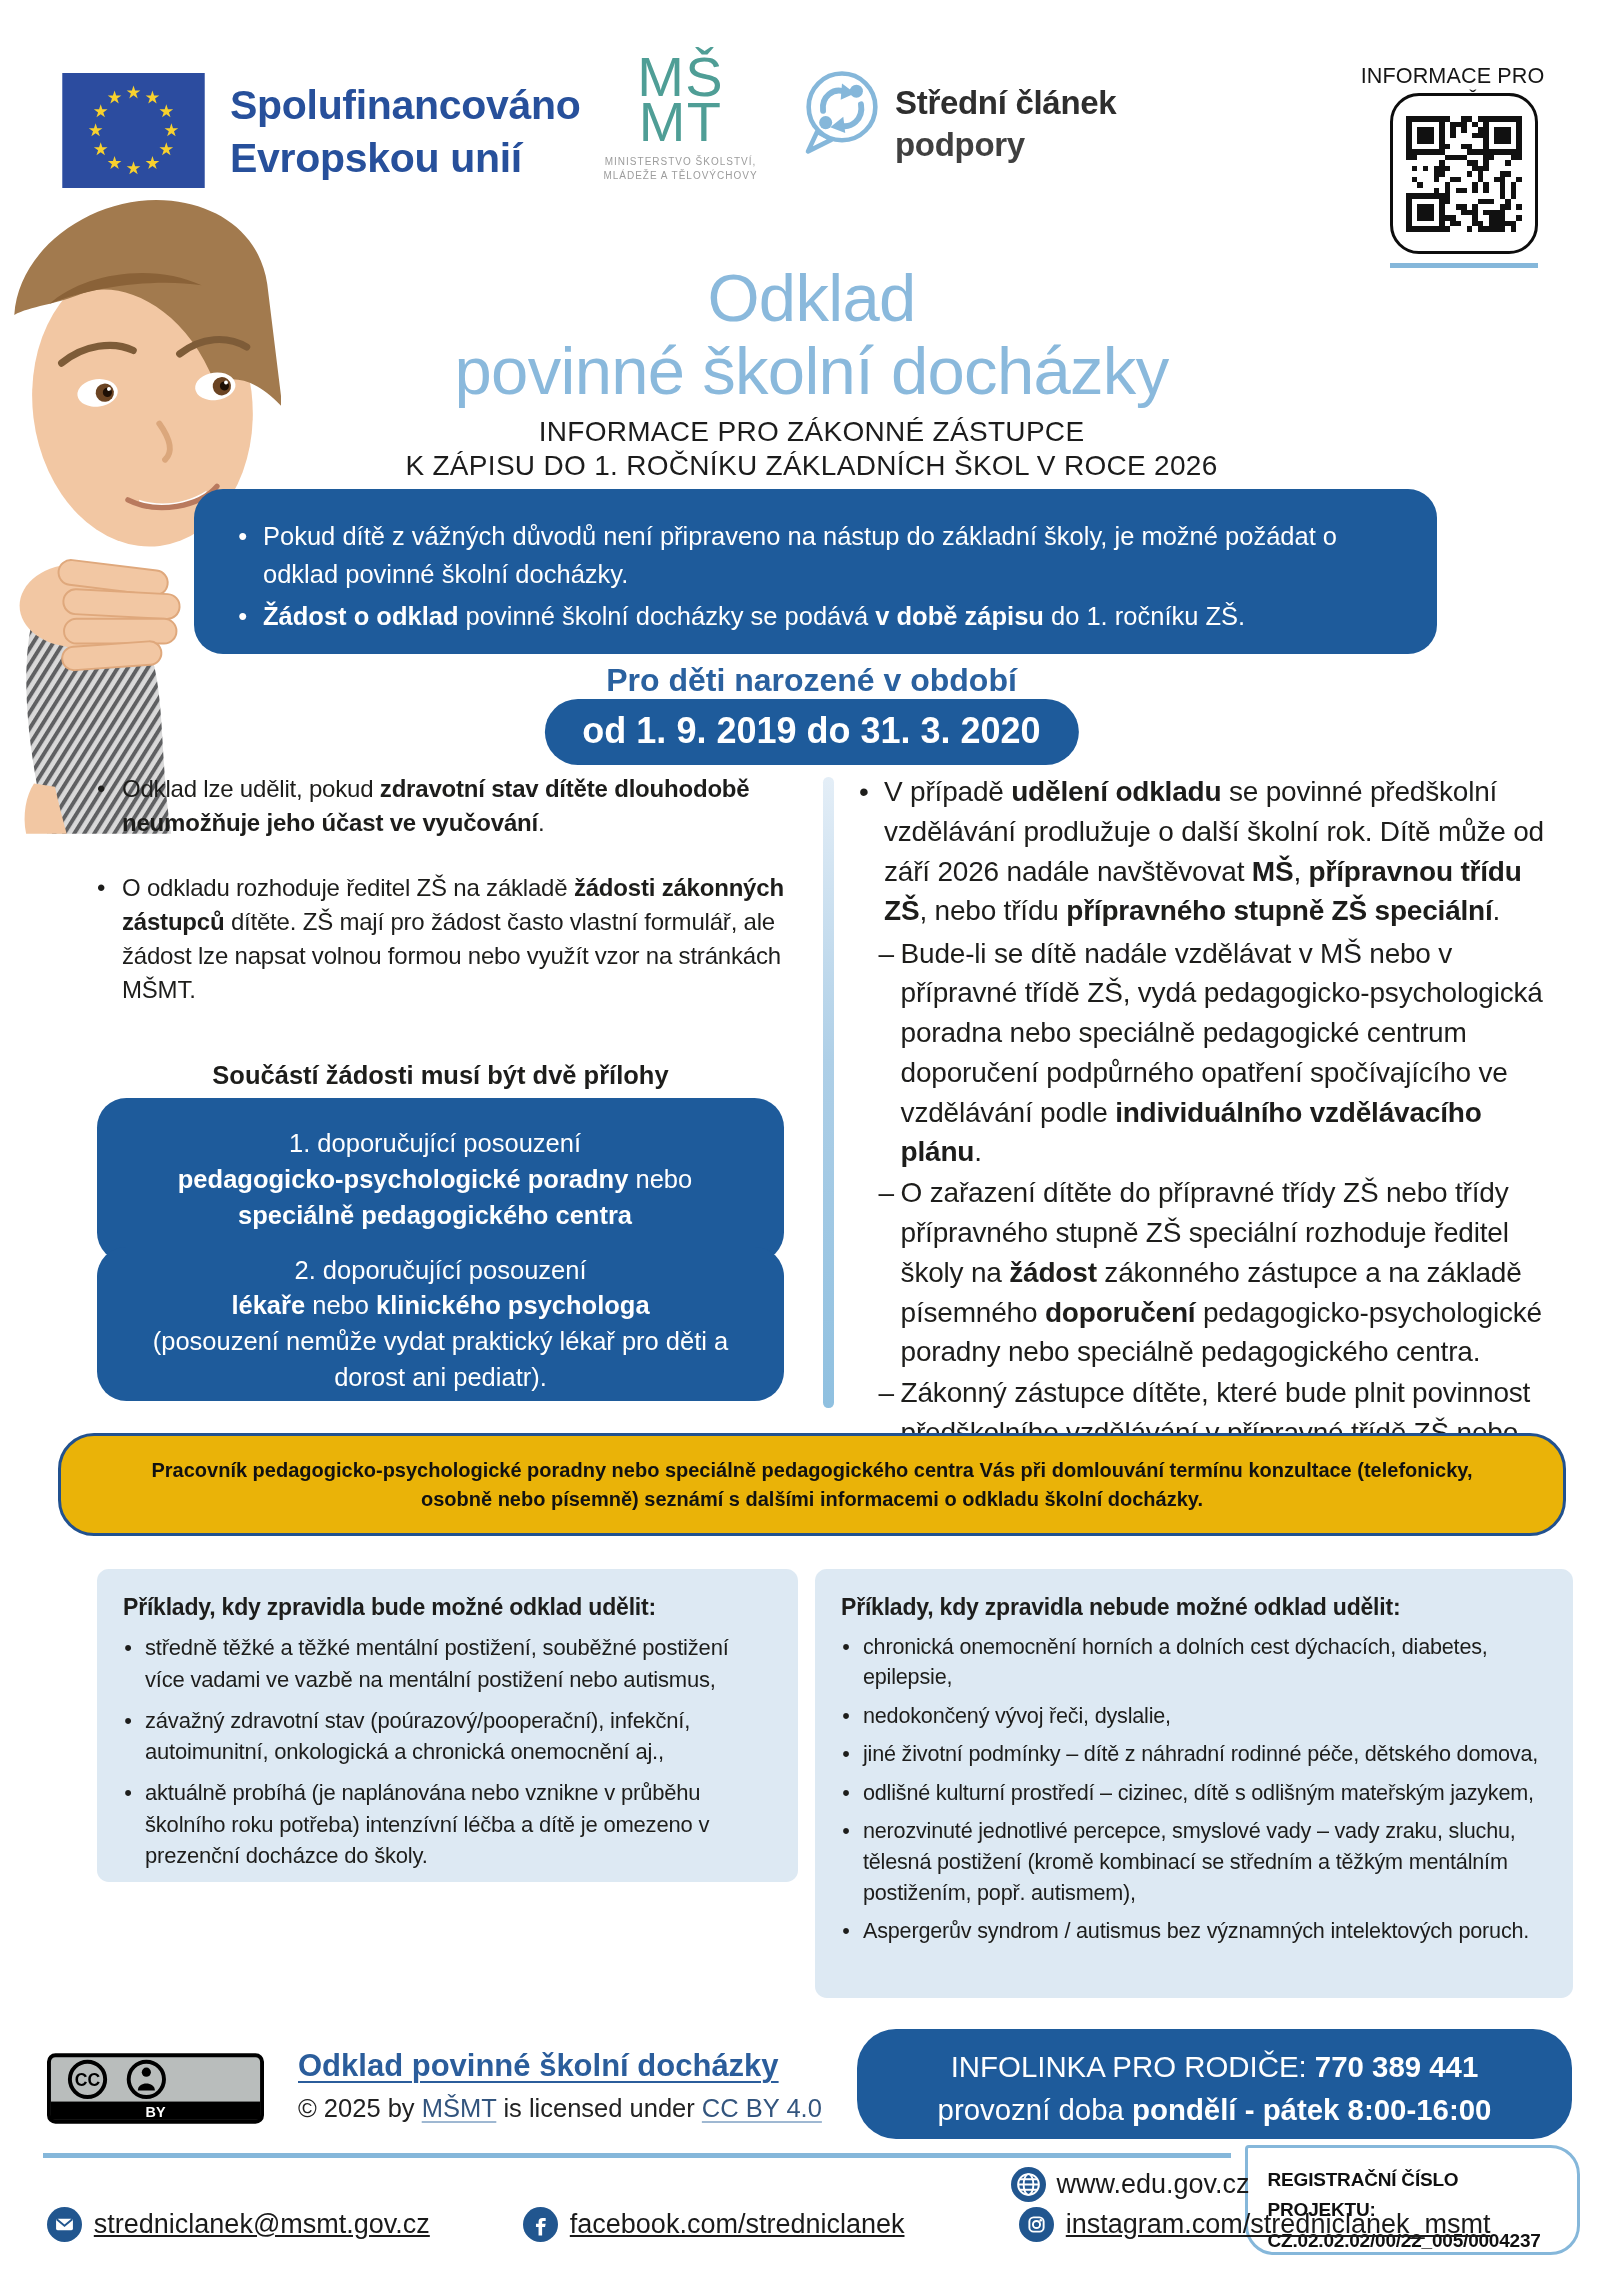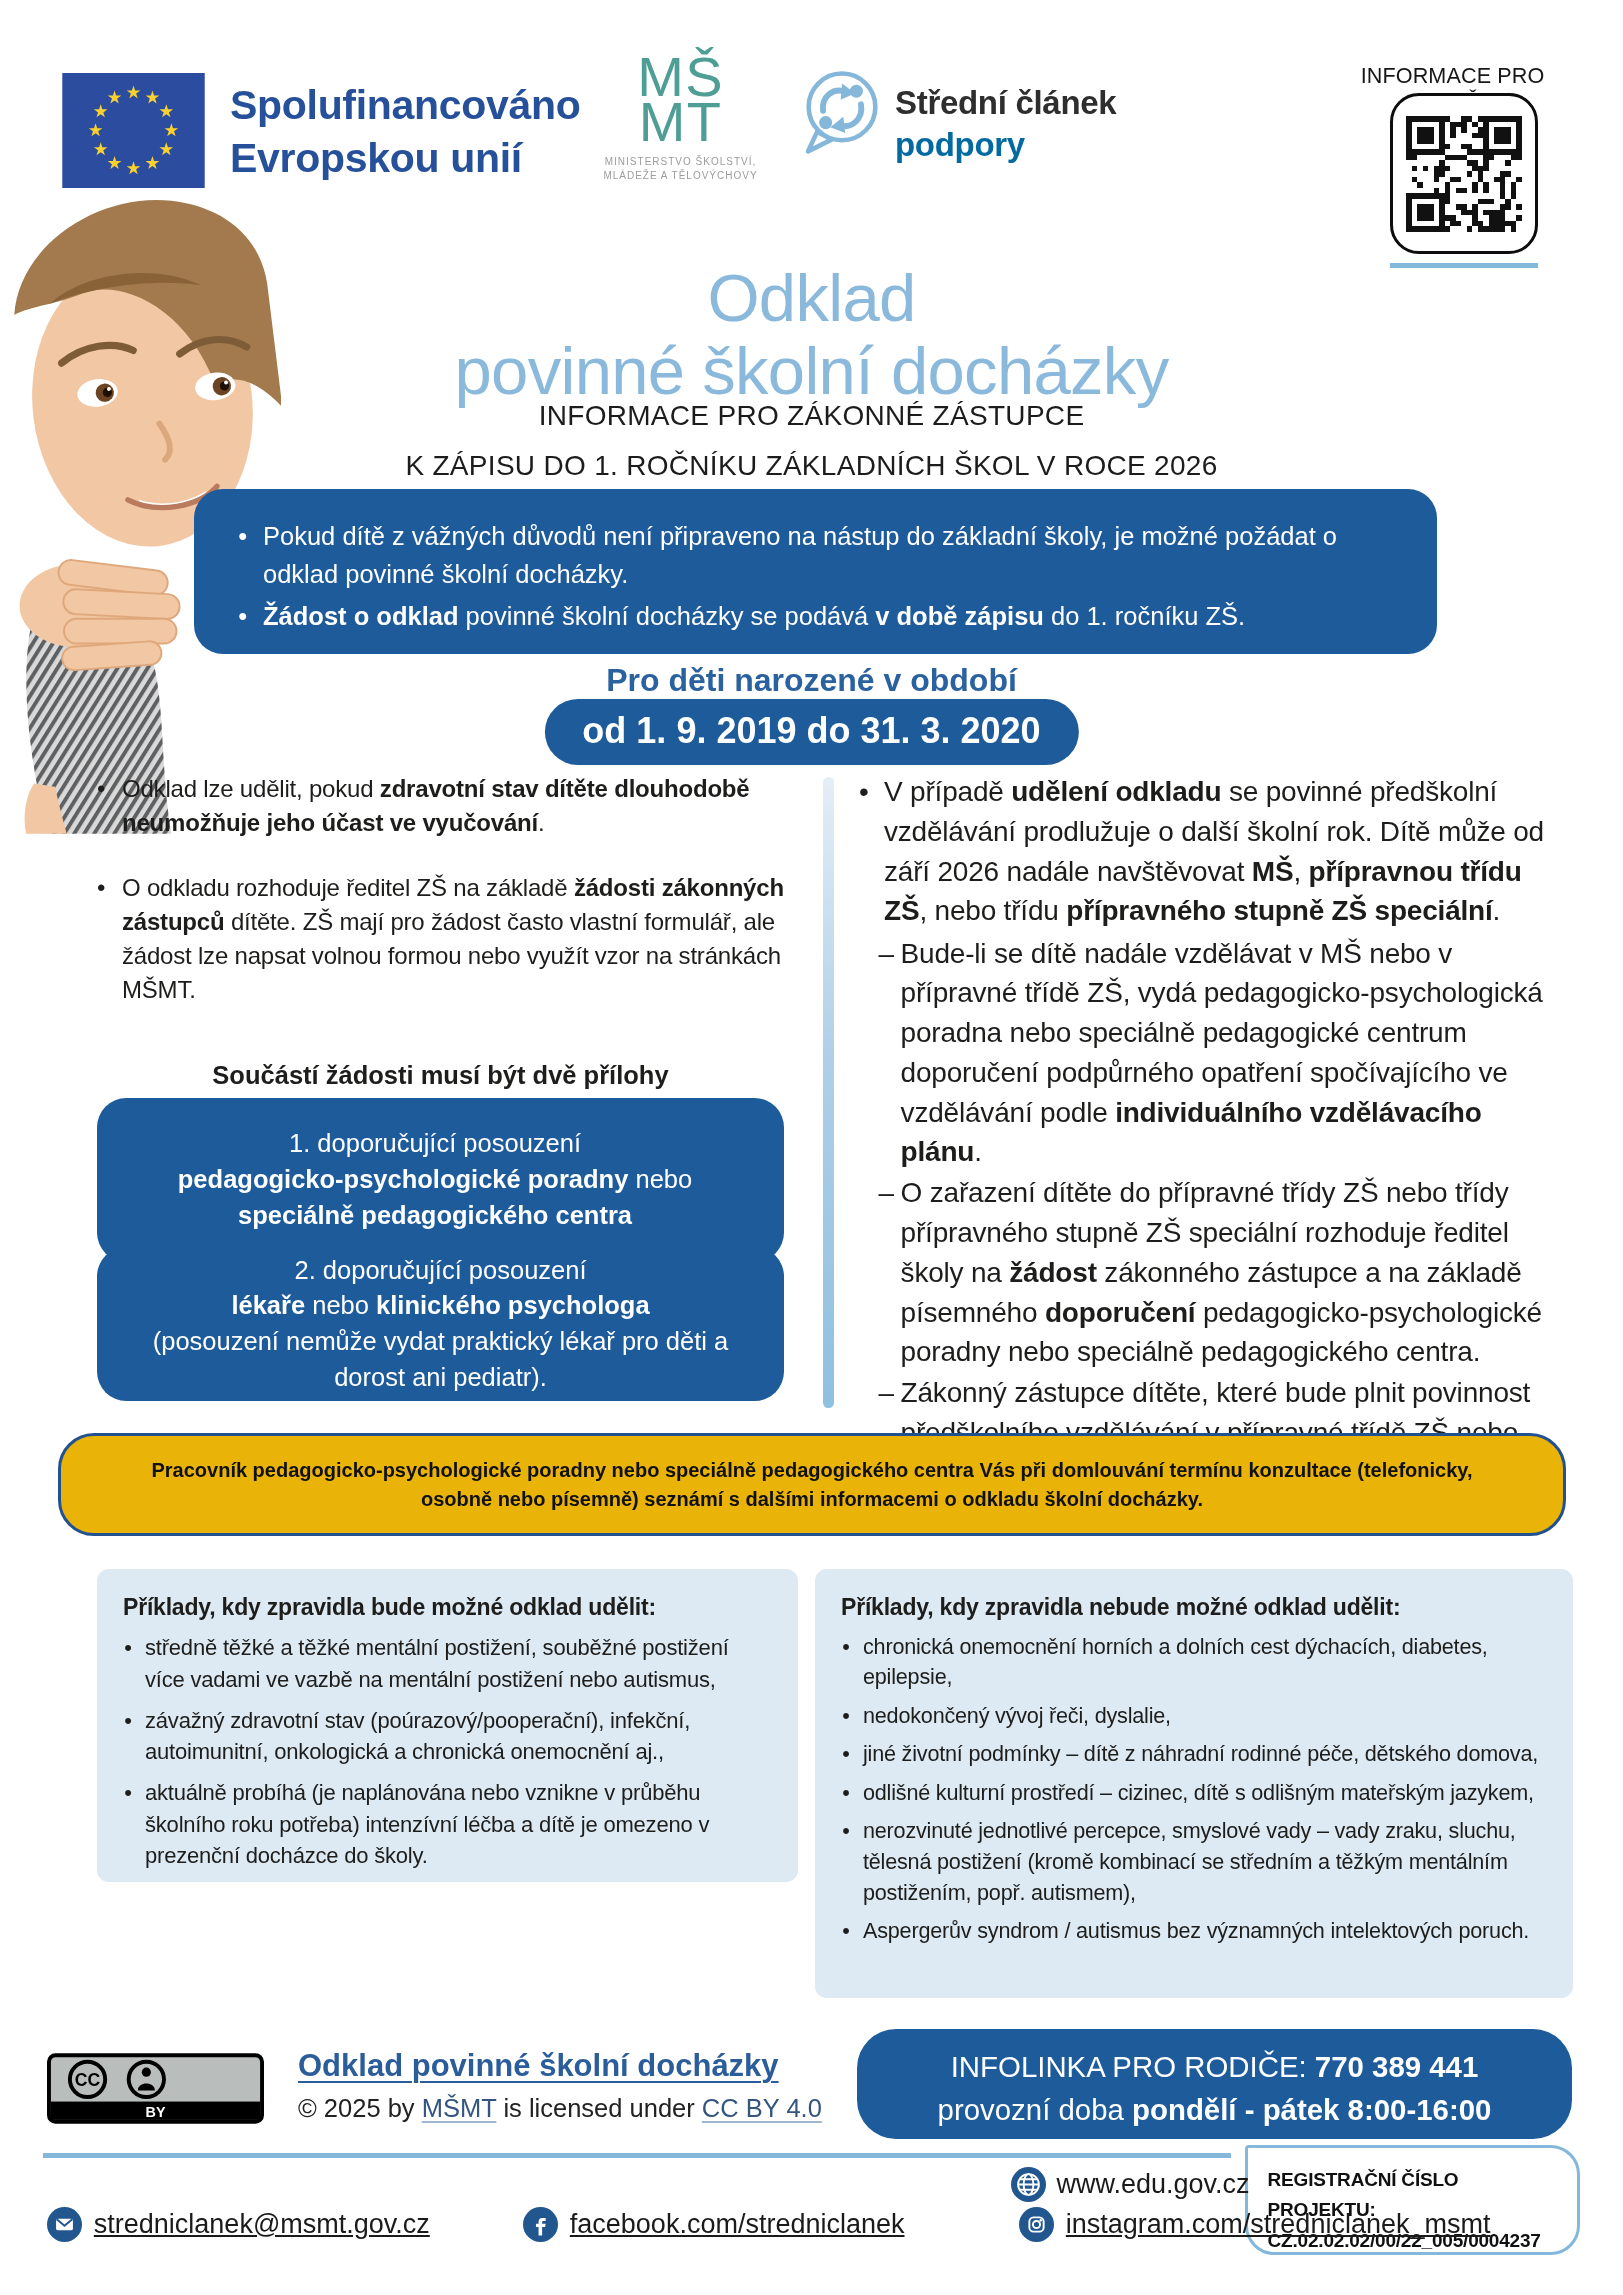--- a/index.html
+++ b/index.html
@@ -9,34 +9,34 @@
   b { font-weight:700; }
 
   
   .eu-flag { position:absolute; left:62px; top:73px; width:143px; height:115px; }
   .eu-text { position:absolute; left:230px; top:79px; font-size:41px; font-weight:700; color:#27509b; line-height:1.3; letter-spacing:-0.3px; }
   .msmt { position:absolute; left:576px; top:55px; width:209px; text-align:center; }
   .msmt-mono { font-size:56px; line-height:0.8; color:#4f9e96; letter-spacing:1.3px; }
   .msmt-cap { margin-top:10.5px; font-size:10px; color:#9c9c9c; letter-spacing:1px; line-height:1.35; }
   .sc-icon { position:absolute; left:804px; top:69px; width:76px; height:85px; }
   .sc-name { position:absolute; left:895px; top:84px; font-size:33px; font-weight:700; color:#2e2e2e; letter-spacing:-0.3px; }
-  .sc-sub  { position:absolute; left:895px; top:126px; font-size:33px; font-weight:700; color:#0369a1; letter-spacing:-0.3px; }
+  .sc-sub  { position:absolute; left:895px; top:126px; font-size:33px; font-weight:700; color:#404040; letter-spacing:-0.3px; }
   .info-label { position:absolute; left:1328px; top:63px; width:249px; text-align:center; font-size:21.6px; color:#161616; letter-spacing:0.1px; }
   .qr-frame { position:absolute; left:1390px; top:93px; width:148px; height:161px; border:3.3px solid #0d0d0d; border-radius:29px; display:flex; align-items:center; justify-content:center; background:#fff; }
   .qr-frame svg { width:116px; height:116px; }
   .qr-underline { position:absolute; left:1390px; top:263px; width:148px; height:5.2px; background:#85b7da; }
 
   
   .child { position:absolute; left:0; top:195px; width:281px; height:639px; }
 
   
   .t-main { position:absolute; left:0; width:1623px; text-align:center; font-size:67px; color:#8ab9dc; letter-spacing:-0.7px; }
   .t1 { top:259px; } .t2 { top:332px; }
   .t-sub { position:absolute; left:0; width:1623px; text-align:center; font-size:28px; color:#1c1c1c; letter-spacing:0.3px; }
-  .s1 { top:400px; } .s2 { top:450px; }
+  .s1 { top:416px; } .s2 { top:450px; }
 
   
   .intro-box { position:absolute; left:194px; top:489px; width:1243px; height:165px; background:#1e5b9b; border-radius:29px; color:#fff; padding:27.5px 43px 0 43px; font-size:25.5px; line-height:1.5; overflow:hidden; }
   .brow { position:relative; padding-left:26px; margin-bottom:3.9px; }
   .brow::before { content:"•"; position:absolute; left:1.3px; }
 
   
   .period-h { position:absolute; left:0; top:662px; width:1623px; text-align:center; font-size:32px; font-weight:700; color:#2a619f; }
   .period-pill { position:absolute; left:50%; top:699px; transform:translateX(-50%); background:#1e5b9b; color:#fff; font-weight:700; font-size:36px; padding:10.5px 38px 13px; border-radius:39px; white-space:nowrap; }
 

